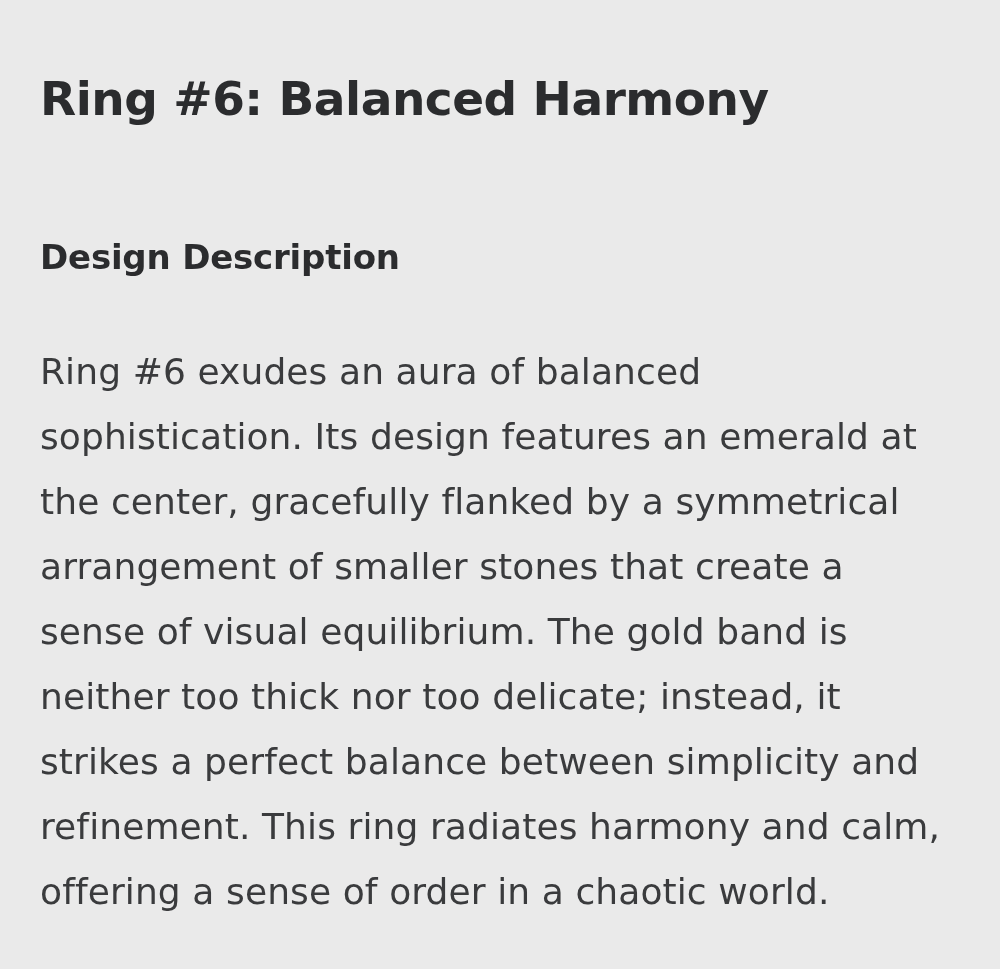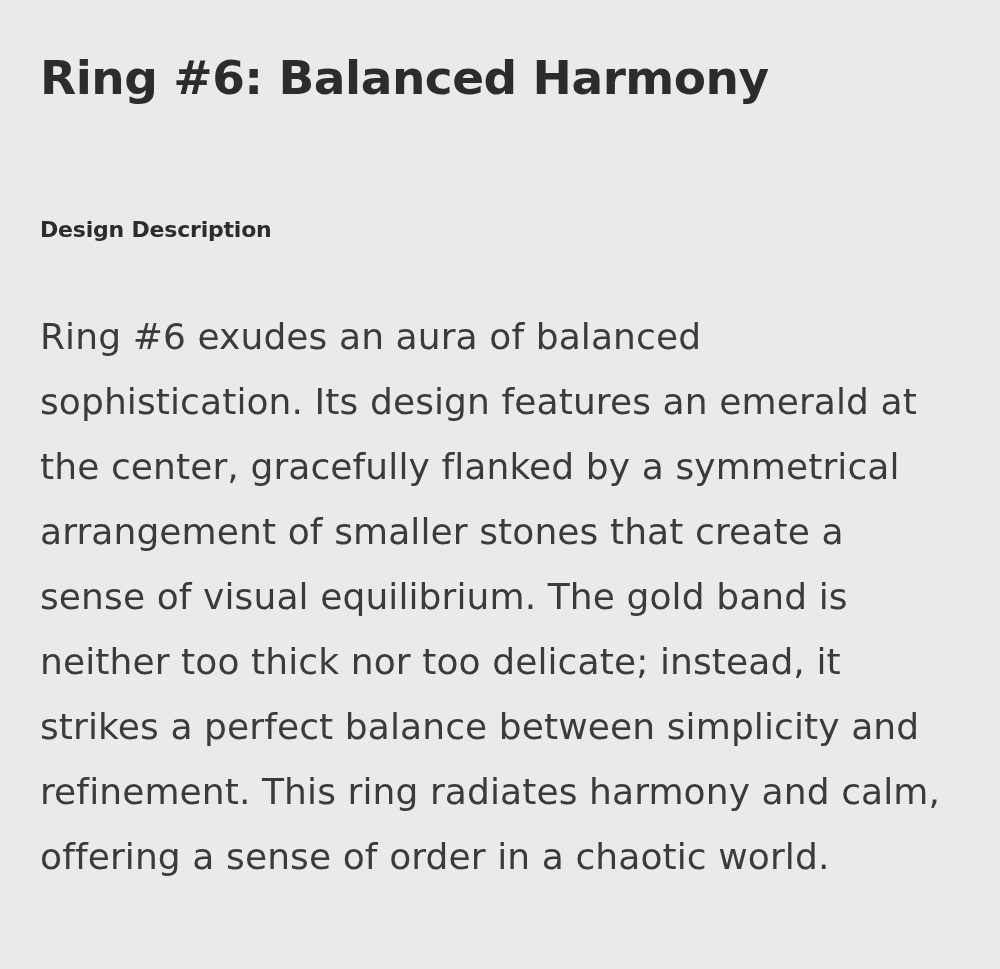--- a/index.html
+++ b/index.html
@@ -11,33 +11,33 @@
     height: 969px;
     background: #eaeaea;
     font-family: "DejaVu Sans", sans-serif;
     color: #2f3032;
     overflow: hidden;
   }
   .page {
     box-sizing: border-box;
     width: 1000px;
     height: 955px;
-    padding: 40px 40px 0 40px;
+    padding: 61px 40px 0 40px;
     background: #eaeaea;
   }
   .doc-title {
     font-size: 47px;
     line-height: 1.12;
     font-weight: 700;
     letter-spacing: -0.5px;
     color: #2b2c2e;
     margin: 12px 0 0 0;
   }
   .section-heading {
-    font-size: 22px;
+    font-size: 34px;
     line-height: 1.15;
     font-weight: 700;
     letter-spacing: -0.2px;
     color: #2b2c2e;
     margin: 112px 0 0 0;
   }
   .body-text {
     font-size: 36px;
     line-height: 65px;
     font-weight: 400;

